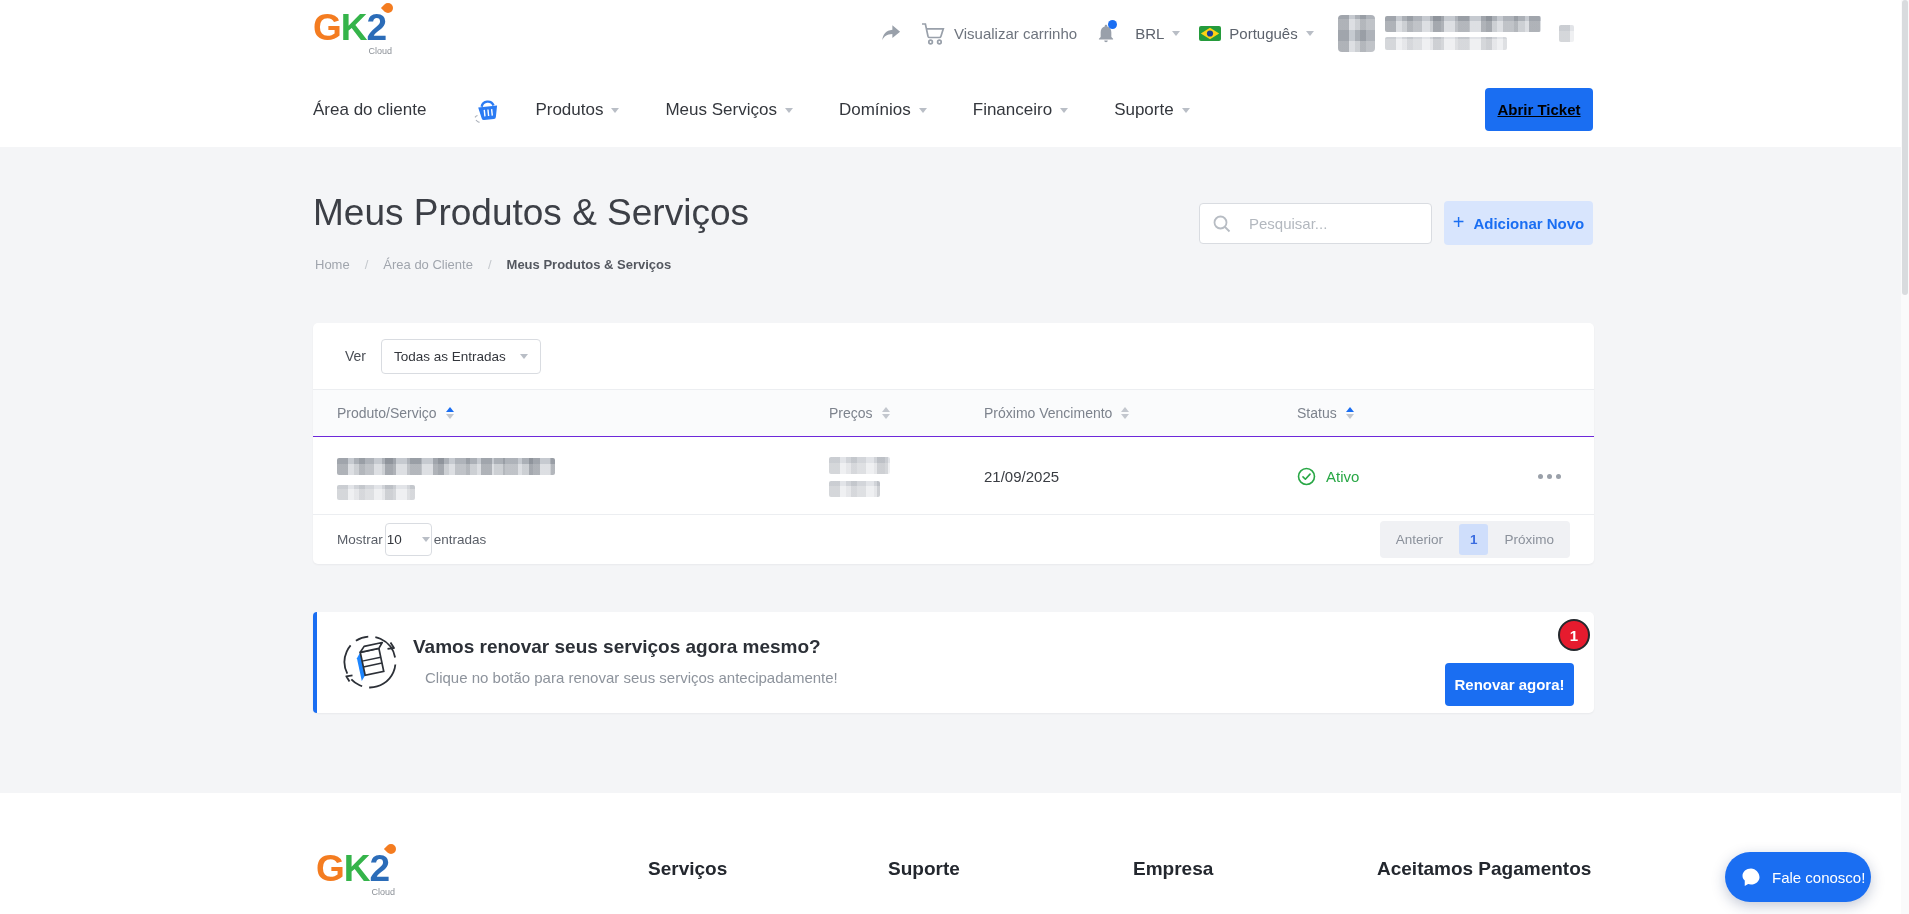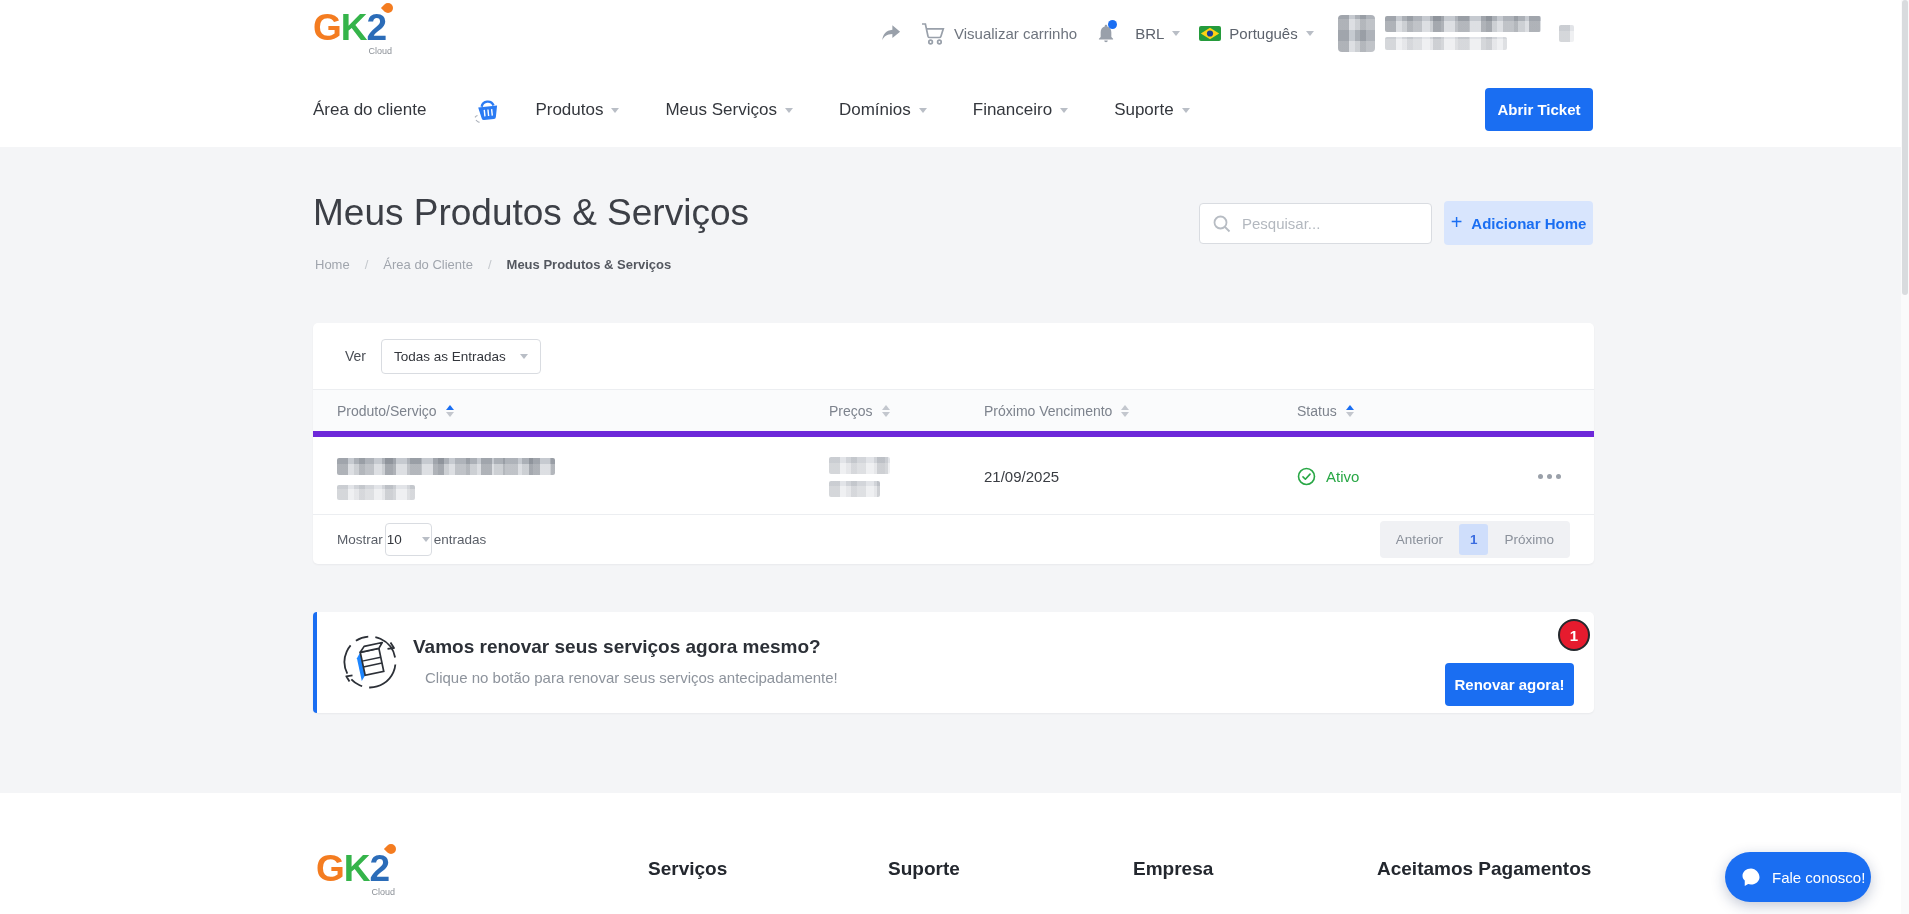--- a/index.html
+++ b/index.html
@@ -65,51 +65,51 @@
   .avatar { width:37px; height:37px; border-radius:4px; }
   .uname { margin-left:10px; }
   .uline1 { width:156px; height:16px; margin-bottom:5px; }
   .uline2 { width:122px; height:13px; }
   .ublock { width:15px; height:17px; margin-left:18px; }
 
   .mainnav { position:absolute; left:313px; top:88px; height:44px; display:flex; align-items:center; gap:46px; }
   .nav-item { display:inline-flex; align-items:center; font-size:17px; color:#34373d; cursor:pointer; text-decoration:none; }
   .nav-group { display:inline-flex; align-items:center; gap:31px; }
   .ticket-btn { position:absolute; left:1485px; top:88px; width:108px; height:43px; background:#1a6ef2;
-    color:#ffffff; font-size:15px; font-weight:700; border:none; border-radius:4px; cursor:pointer;
-    font-family:inherit; }
+    color:#000000; font-size:15px; font-weight:700; border:none; border-radius:4px; cursor:pointer;
+    font-family:inherit;text-decoration:underline; }
 
   
   .page-title { position:absolute; left:313px; top:192px; font-size:37px; font-weight:300; color:#3c3f46; }
   .crumbs { position:absolute; left:315px; top:257px; font-size:13px; color:#a0a5ad; display:flex; gap:15px; align-items:center; }
   .crumbs a { color:#a0a5ad; text-decoration:none; cursor:pointer; }
   .crumbs .sep { color:#c4c8cd; }
   .crumbs .cur { color:#53575f; font-weight:700; }
 
   .searchbox { position:absolute; left:1199px; top:203px; width:233px; height:41px; background:#fff;
     border:1px solid #d9dce1; border-radius:4px; display:flex; align-items:center; padding:0 12px; }
-  .searchbox input { border:none; outline:none; flex:1; font-size:15px; color:#0f172a; margin-left:10px;
+  .searchbox input { border:none; outline:none; flex:1; font-size:15px; color:#0f172a; margin-left:17px;
     font-family:inherit; background:transparent; }
   .searchbox input::placeholder { color:#b3b8bf; }
   .addnew { position:absolute; left:1444px; top:201px; width:149px; height:44px; background:#d8e5fd;
     border:none; border-radius:4px; color:#1a6ef2; font-size:15px; font-weight:700; cursor:pointer;
     display:flex; align-items:center; justify-content:center; gap:9px; font-family:inherit; }
   .addnew .plus { font-size:20px; font-weight:400; margin-top:-2px; }
 
   
   .card { position:absolute; left:313px; top:323px; width:1281px; height:241px; background:#fff;
     border-radius:5px; box-shadow:0 1px 2px rgba(20,24,33,.05); }
   .viewrow { height:67px; display:flex; align-items:center; padding-left:32px; gap:15px;
     font-size:14px; color:#4a4e55; border-bottom:1px solid #eceef1; }
   .selectbox { height:35px; border:1px solid #d9dce1; border-radius:4px; background:#fff;
     display:inline-flex; align-items:center; padding:0 12px; font-size:13.5px; color:#33363c; cursor:pointer; }
   .selectbox .caret { margin-left:14px; }
 
   .grid-row { display:grid; grid-template-columns:492px 155px 313px 239px 1fr; padding-left:24px; align-items:center; }
-  .thead { height:47px; background:#fafbfc; border-bottom:6px solid #6d28d9;
+  .thead { height:47px; background:#fafbfc; border-bottom:1px solid #6d28d9;
     font-size:14px; color:#7d838d; }
   .thead .th { display:flex; align-items:center; cursor:pointer; }
 
   .trow { height:78px; border-bottom:1px solid #eceef1; position:relative; font-size:15px; color:#3a3d43; }
   .cell-prod, .cell-price { position:relative; height:78px; }
   .prod-l1 { position:absolute; left:0; top:21px; width:218px; height:17px; }
   .prod-l2 { position:absolute; left:0; top:48px; width:78px; height:15px; }
   .price-l1 { position:absolute; left:0; top:20px; width:61px; height:17px; }
   .price-l2 { position:absolute; left:0; top:44px; width:51px; height:16px; }
   .status-cell { display:flex; align-items:center; gap:10px; color:#28a745; font-size:15px; }
@@ -271,21 +271,21 @@
     <span style="display:inline-flex">
       <svg width="20" height="20" viewBox="0 0 20 20" fill="none" stroke="#b7bcc3" stroke-width="1.8">
           <circle cx="8.5" cy="8.5" r="6"></circle>
           <line x1="13" y1="13" x2="17.5" y2="17.5"></line>
         </svg>
     </span>
     <input placeholder="Pesquisar..." style="">
   </div>
   <button class="addnew">
     <span class="plus">+</span>
-    <span>Adicionar Home</span>
+    <span>Adicionar Novo</span>
   </button>
 
   <section class="card">
     <div class="viewrow">
       <span>Ver</span>
       <span class="selectbox">
         <span>Todas as Entradas</span>
           <i class="caret"></i>
       </span>
     </div>

